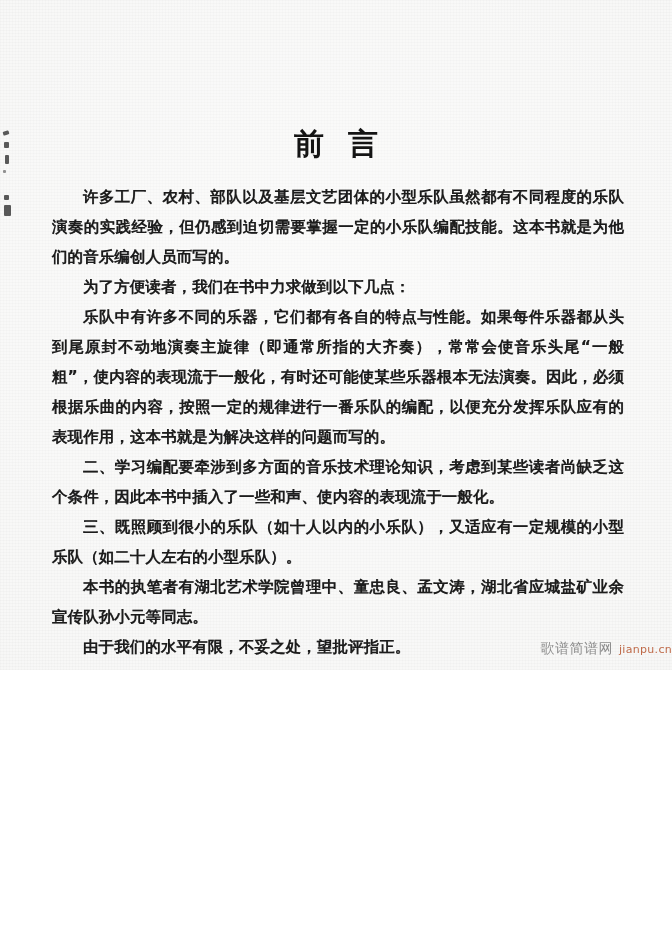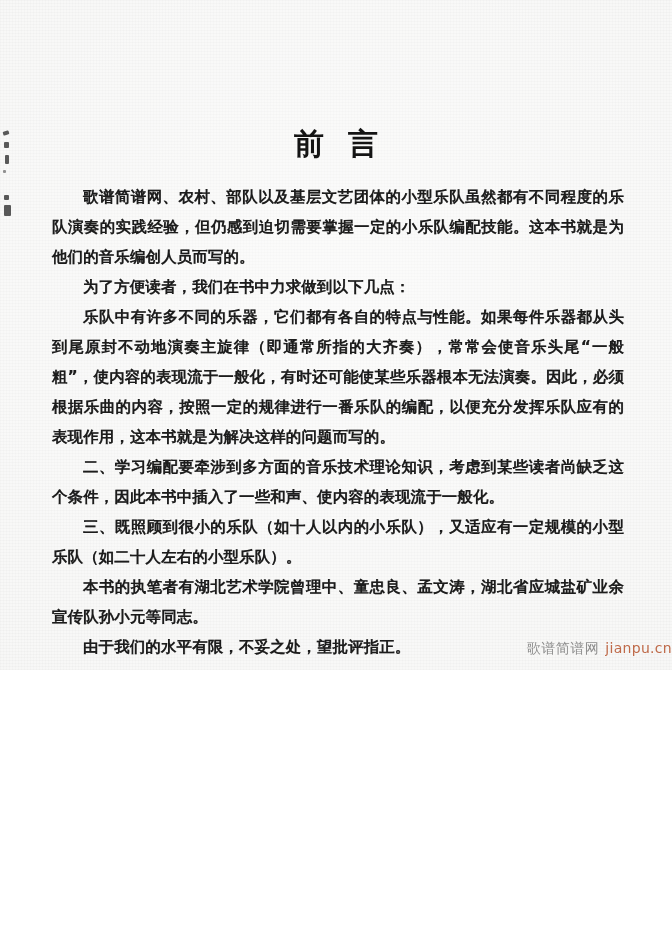--- a/index.html
+++ b/index.html
@@ -123,21 +123,21 @@
     align-items: baseline;
     gap: 6px;
     font-family: "DejaVu Sans", sans-serif;
   }
   #watermark .wm-cn {
     font-size: 14px;
     color: #8d8d8d;
     letter-spacing: 0.5px;
   }
   #watermark .wm-url {
-    font-size: 14px;
+    font-size: 11px;
     color: #bf6a49;
     letter-spacing: 0.3px;
   }
 </style>
 </head>
 <body>
 
 <div id="page" style="background: rgb(247, 247, 246);">
 
   <div id="paper-noise"></div>
@@ -148,21 +148,21 @@
   <div class="smudge" style="left:5px; top:155px; width:4px; height:9px;"></div>
   <div class="smudge" style="left:3px; top:170px; width:3px; height:3px; opacity:0.5;"></div>
   <div class="smudge" style="left:4px; top:195px; width:5px; height:5px;"></div>
   <div class="smudge" style="left:4px; top:205px; width:7px; height:11px;"></div>
 
   <div id="content">
 
     <h1 class="page-title">前言</h1>
 
     <div id="body-text">
-      <p class="para">歌谱简谱网、农村、部队以及基层文艺团体的小型乐队虽然都有不同程度的乐队演奏的实践经验，但仍感到迫切需要掌握一定的小乐队编配技能。这本书就是为他们的音乐编创人员而写的。</p>
+      <p class="para">许多工厂、农村、部队以及基层文艺团体的小型乐队虽然都有不同程度的乐队演奏的实践经验，但仍感到迫切需要掌握一定的小乐队编配技能。这本书就是为他们的音乐编创人员而写的。</p>
       <p class="para">为了方便读者，我们在书中力求做到以下几点：</p>
       <p class="para">乐队中有许多不同的乐器，它们都有各自的特点与性能。如果每件乐器都从头到尾原封不动地演奏主旋律（即通常所指的大齐奏），常常会使音乐头尾“一般粗”，使内容的表现流于一般化，有时还可能使某些乐器根本无法演奏。因此，必须根据乐曲的内容，按照一定的规律进行一番乐队的编配，以便充分发挥乐队应有的表现作用，这本书就是为解决这样的问题而写的。</p>
       <p class="para">二、学习编配要牵涉到多方面的音乐技术理论知识，考虑到某些读者尚缺乏这个条件，因此本书中插入了一些和声、使内容的表现流于一般化。</p>
       <p class="para">三、既照顾到很小的乐队（如十人以内的小乐队），又适应有一定规模的小型乐队（如二十人左右的小型乐队）。</p>
       <p class="para">本书的执笔者有湖北艺术学院曾理中、童忠良、孟文涛，湖北省应城盐矿业余宣传队孙小元等同志。</p>
       <p class="para">由于我们的水平有限，不妥之处，望批评指正。</p>
     </div>
 
     <div class="signature-block">
       <p class="sig-line sig-editor">编者</p>

